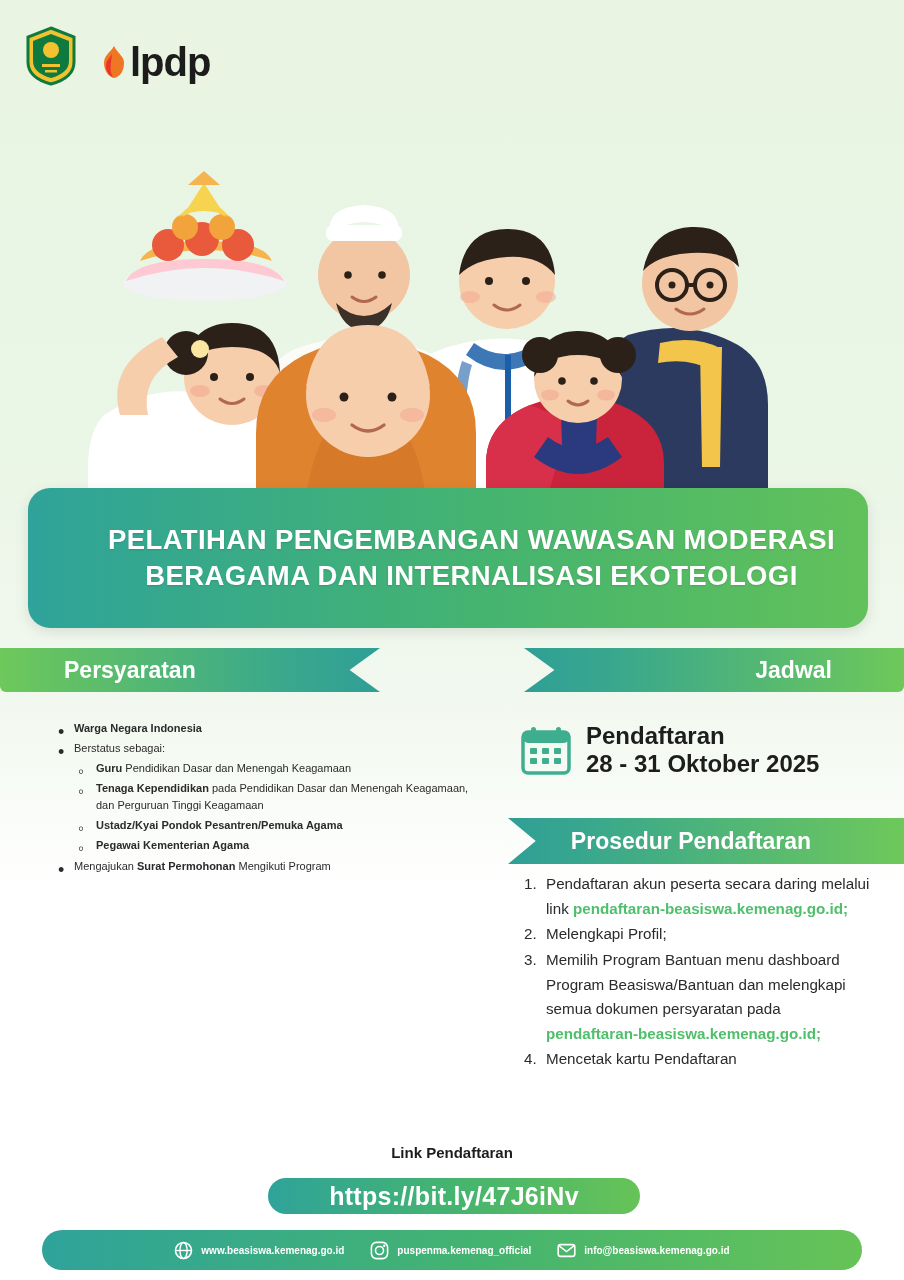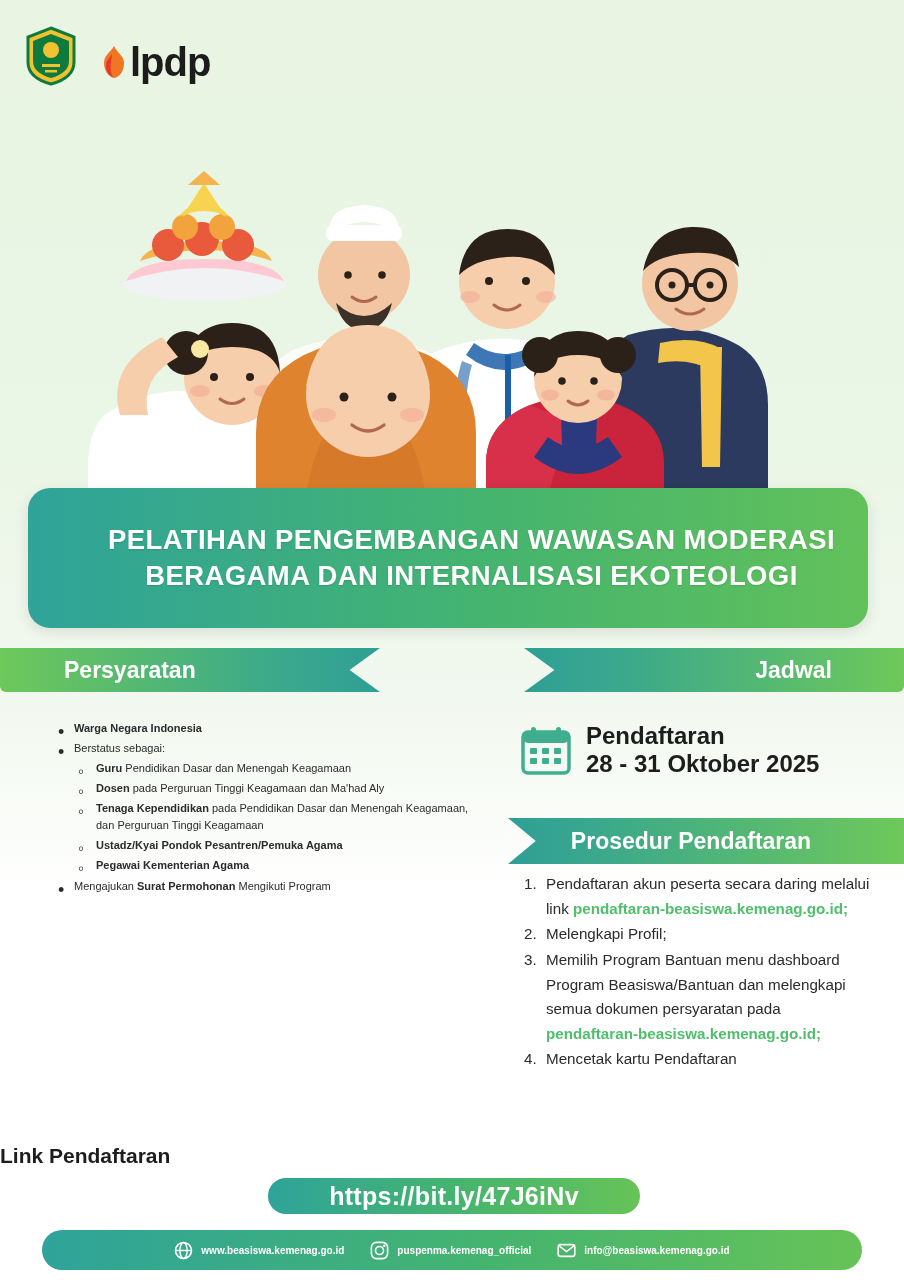--- a/index.html
+++ b/index.html
@@ -157,21 +157,22 @@
   .prosedur li::before {
     content: counter(pro) ".";
     position: absolute; left: 0; top: 0;
   }
   .green-link { color: #4fbf6b; font-weight: bold; }
 
   
   .link-label {
     position: absolute;
     top: 1144px; left: 0; width: 904px;
-    font-size: 21px; font-weight: bold; color: #1d1d1d;
+    text-align: center;
+    font-size: 15px; font-weight: bold; color: #1d1d1d;
   }
   .link-pill {
     position: absolute;
     top: 1178px; left: 268px;
     width: 372px; height: 36px;
     border-radius: 24px;
     background: linear-gradient(90deg, #2fa39a 0%, #45b46f 50%, #66c357 100%);
     display: flex; align-items: center; justify-content: center;
     color: #fff; font-size: 25px; font-weight: bold;
     letter-spacing: 0.3px;
@@ -334,23 +335,20 @@
 <div class="req">
   <ul>
     <li>
       <span class="b">Warga Negara Indonesia</span>
     </li>
     <li>
       <span>Berstatus sebagai:</span>
       <ul>
         <li>
           <span class="b">Guru</span><span> Pendidikan Dasar dan Menengah Keagamaan</span>
-        </li>
-        <li>
-          <span class="b">Dosen</span><span> pada Perguruan Tinggi Keagamaan dan Ma'had Aly</span>
         </li>
         <li>
           <span class="b">Tenaga Kependidikan</span><span> pada Pendidikan Dasar dan Menengah Keagamaan, dan Perguruan Tinggi Keagamaan</span>
         </li>
         <li>
           <span class="b">Ustadz/Kyai Pondok Pesantren/Pemuka Agama</span>
         </li>
         <li>
           <span class="b">Pegawai Kementerian Agama</span>
         </li>

